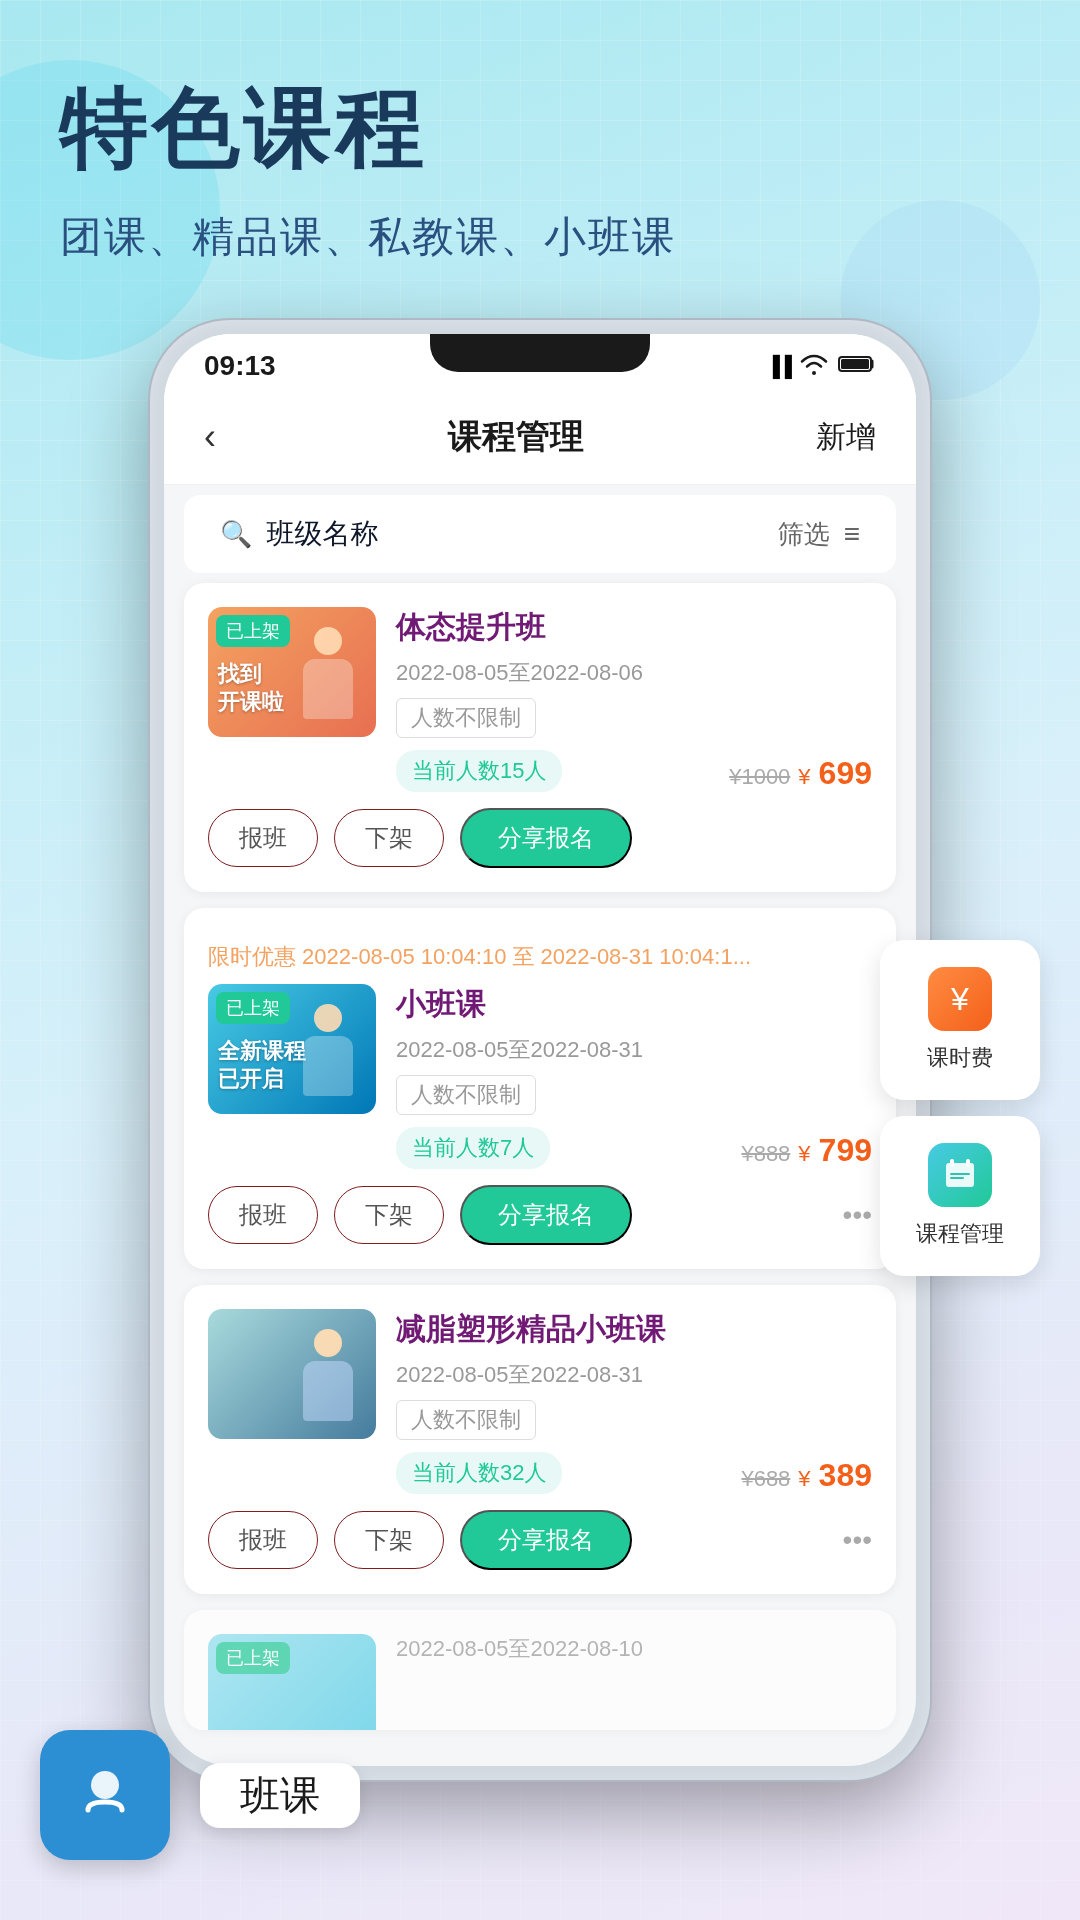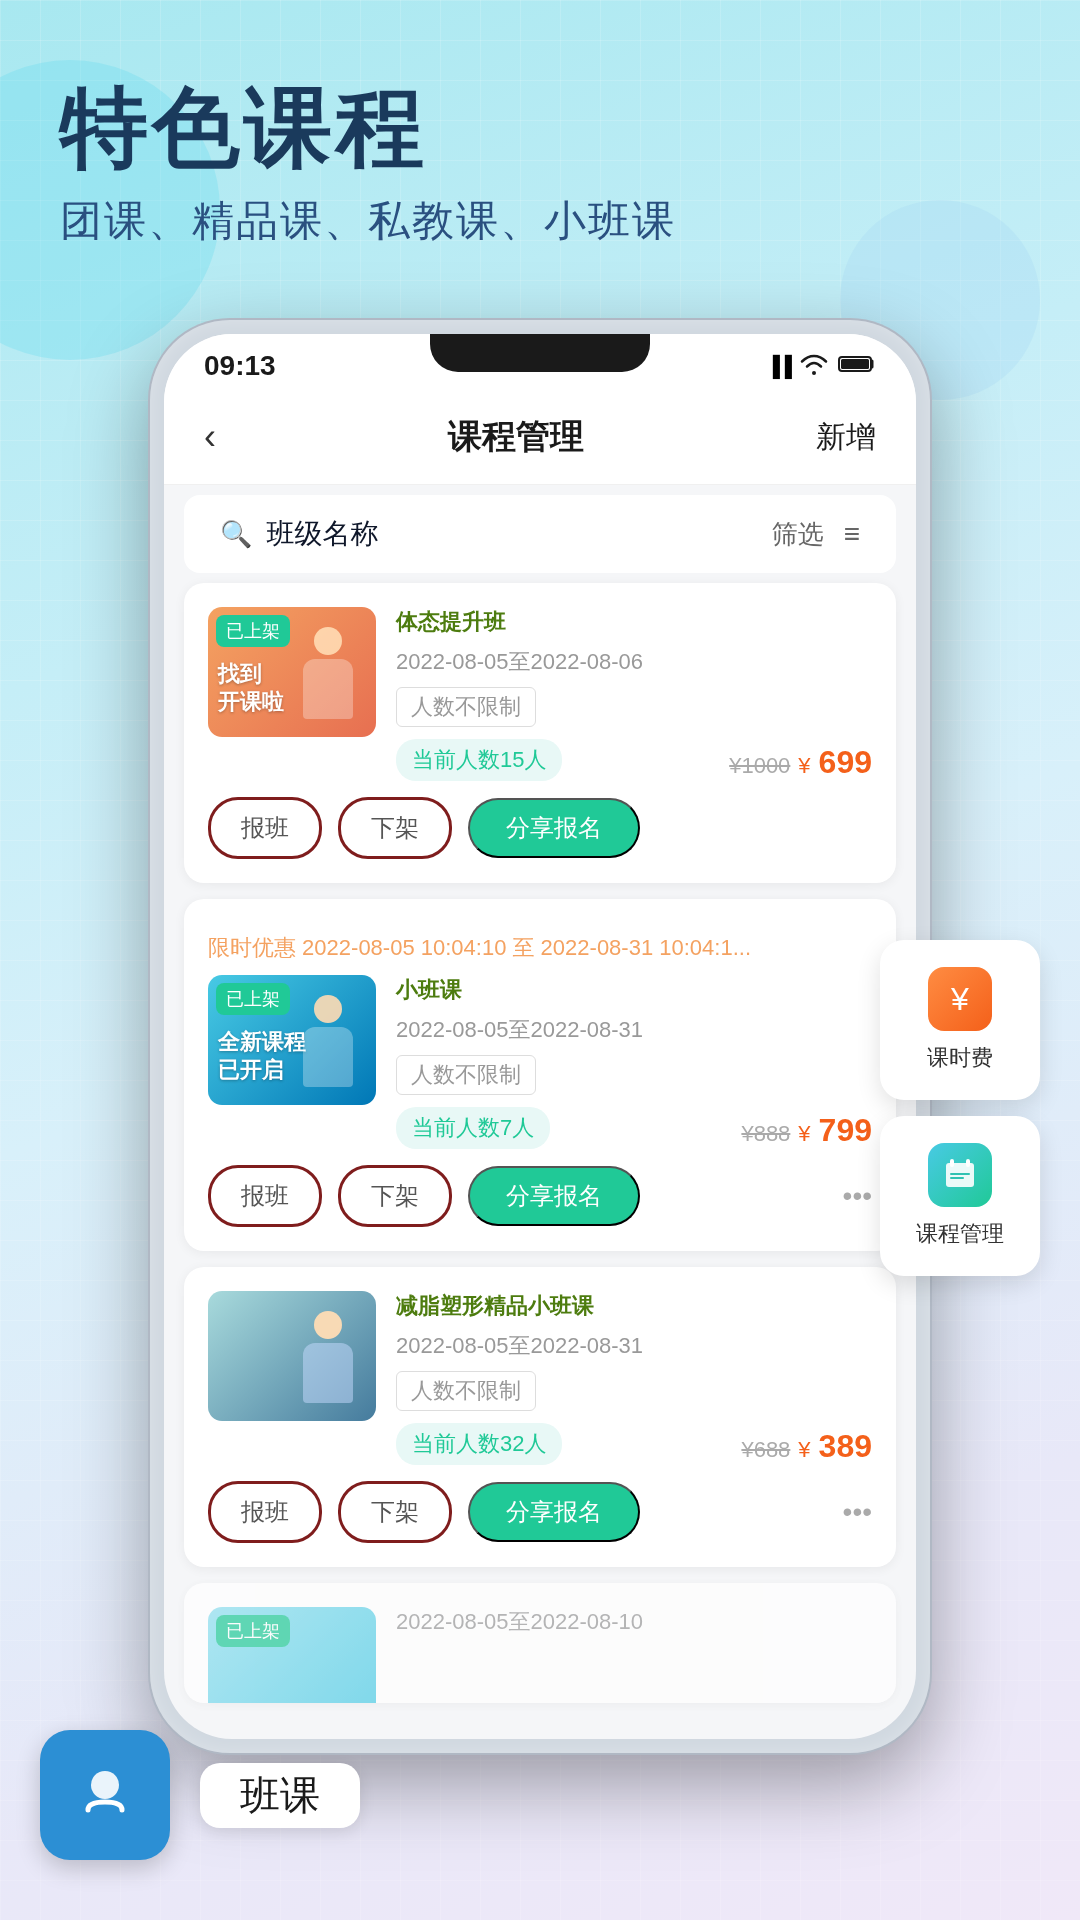--- a/index.html
+++ b/index.html
@@ -47,21 +47,21 @@
     .header-title {
       font-size: 88px;
       font-weight: 900;
       color: #1a3a5c;
       line-height: 1.1;
       letter-spacing: 4px;
     }
     .header-subtitle {
       font-size: 42px;
       color: #2a5080;
-      margin-top: 16px;
+      margin-top: 32px;
       letter-spacing: 2px;
     }
 
     
     .phone-wrapper {
       position: absolute;
       top: 320px;
       left: 50%;
       transform: translateX(-50%);
       width: 780px;
@@ -158,21 +158,21 @@
       display: flex;
       align-items: center;
       gap: 14px;
       color: #999;
       font-size: 26px;
     }
     .search-icon-char { font-size: 26px; color: #aaa; }
     .filter-area {
       display: flex;
       align-items: center;
-      gap: 20px;
+      gap: 14px;
       color: #555;
       font-size: 26px;
     }
 
     
     .courses-list {
       padding: 0 20px 20px;
     }
 
     .course-card {
@@ -231,23 +231,23 @@
       font-size: 22px;
       font-weight: 700;
       line-height: 1.3;
       text-shadow: 0 1px 3px rgba(0,0,0,0.3);
     }
 
     .course-info {
       flex: 1;
     }
     .course-name {
-      font-size: 22px;
+      font-size: 30px;
       font-weight: 700;
-      color: #4d7c0f;
+      color: #701a75;
       margin-bottom: 10px;
     }
     .course-date {
       font-size: 22px;
       color: #999;
       margin-bottom: 10px;
     }
     .course-meta {
       display: flex;
       align-items: flex-end;
@@ -294,21 +294,21 @@
       border-radius: 6px;
     }
 
     .action-row {
       display: flex;
       align-items: center;
       gap: 16px;
       margin-top: 12px;
     }
     .btn-outline {
-      border: 3px solid #7f1d1d;
+      border: 1px solid #7f1d1d;
       background: white;
       color: #555;
       font-size: 24px;
       padding: 12px 30px;
       border-radius: 30px;
       cursor: pointer;
     }
     .btn-teal {
       background: #20c997;
       color: white;

